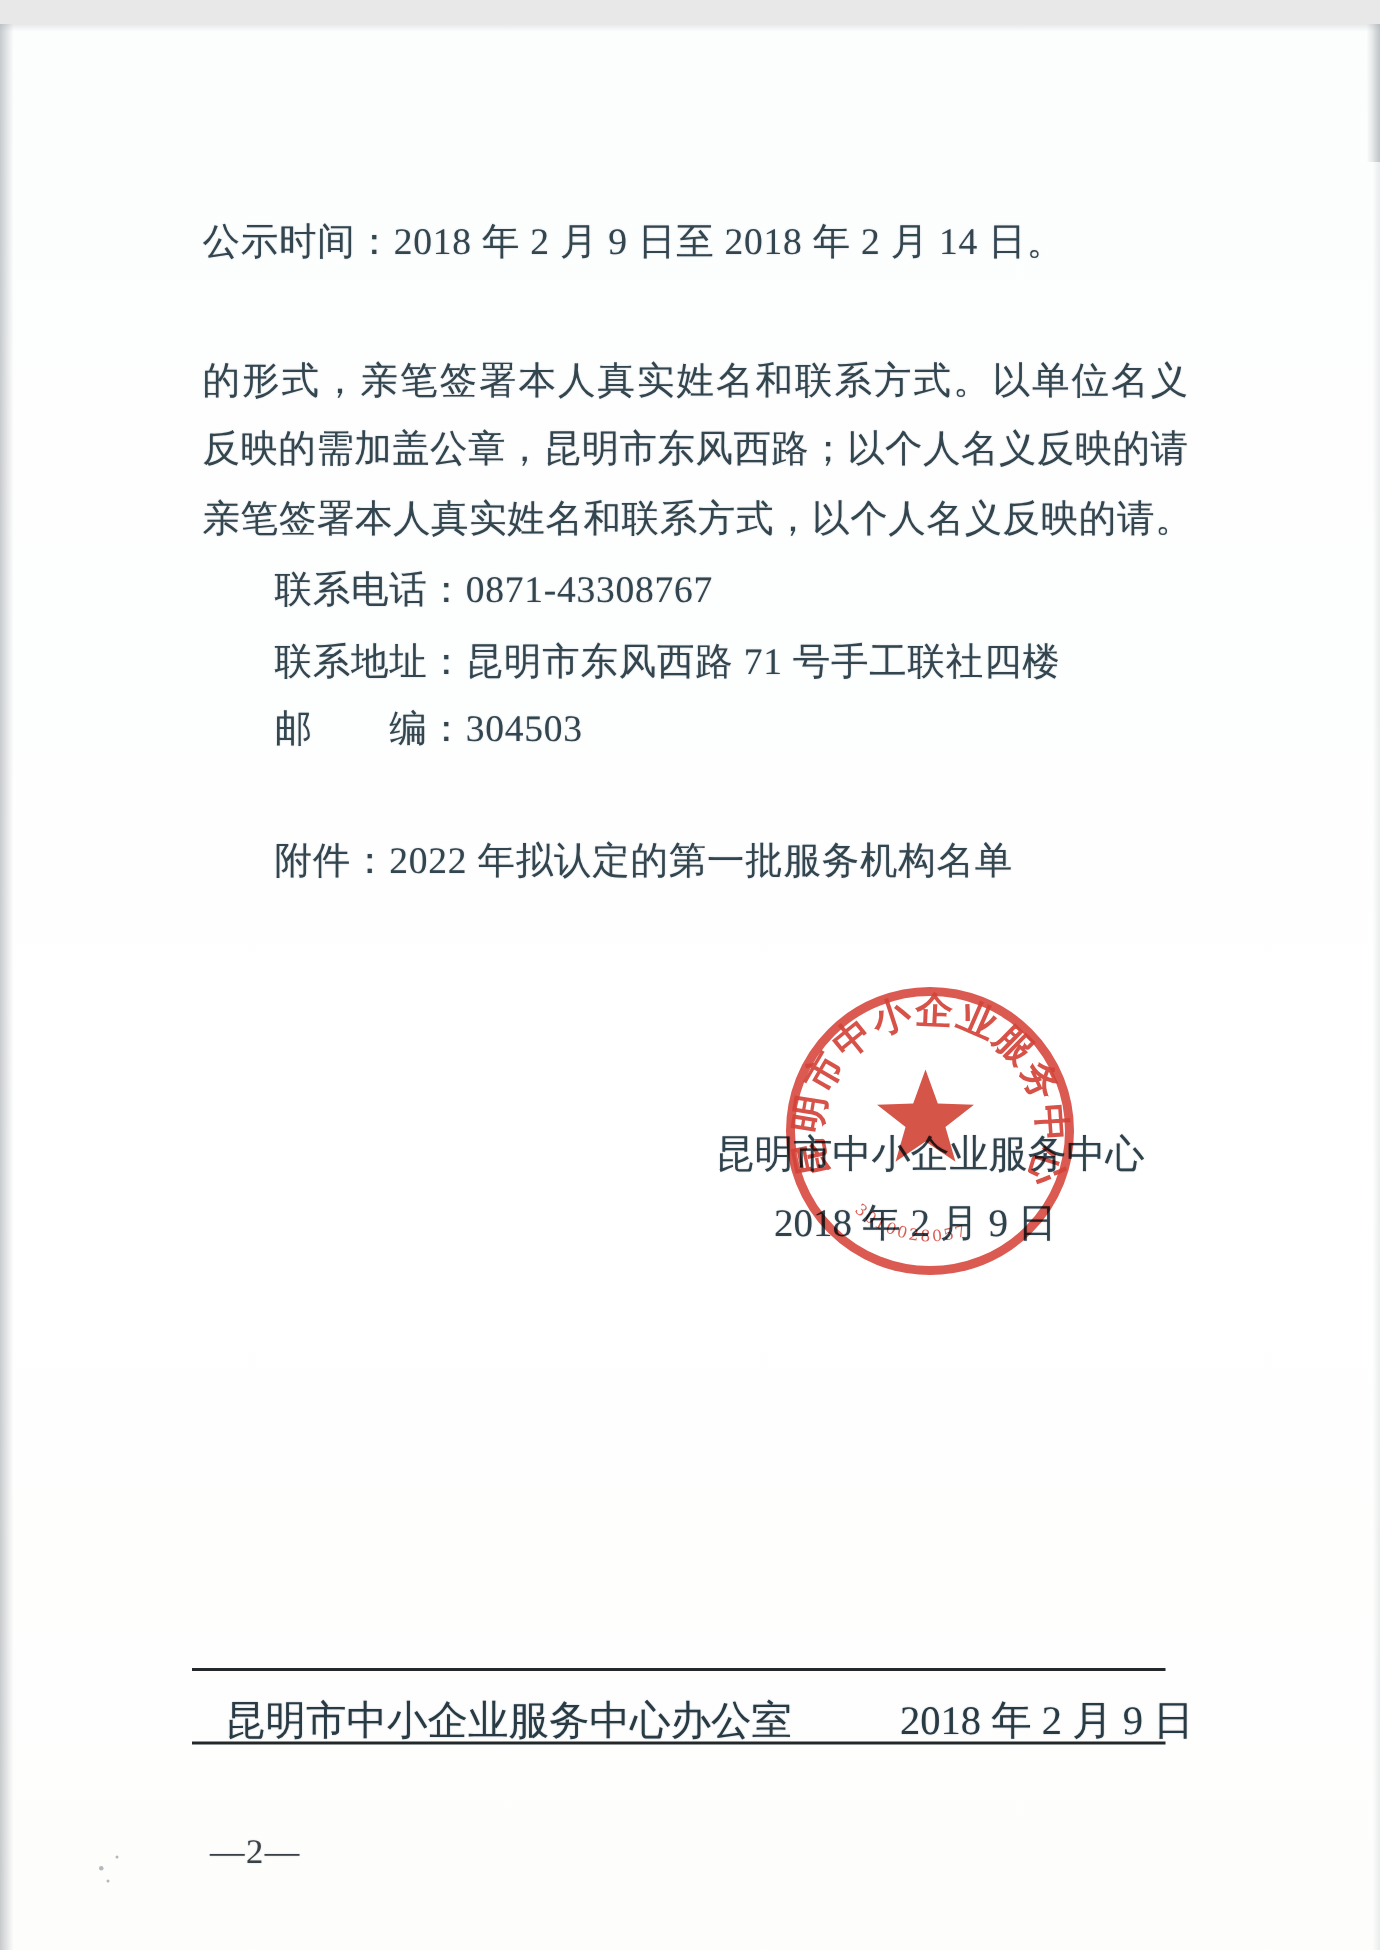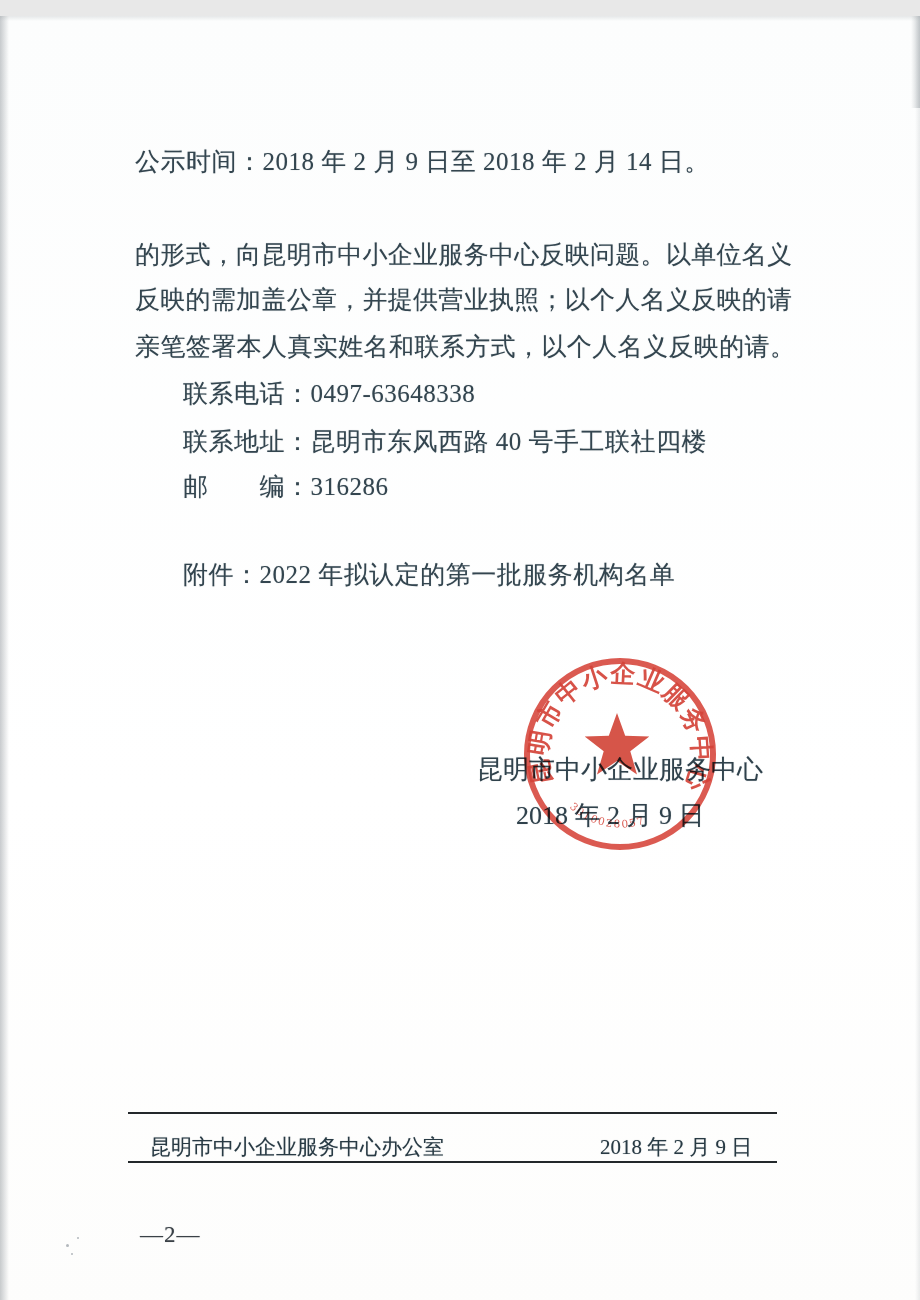--- a/index.html
+++ b/index.html
@@ -33,21 +33,21 @@
 
   .sig  {
     position:absolute; font-size:26px; line-height:34px; white-space:pre;
     color:#2f414b; text-shadow:0 0 1px rgba(50,70,82,.35);
   }
 
   
   .rule { position:absolute; left:128px; width:649px; height:2px; background:#23282b; }
   .r1 { top:1096px; } .r2 { top:1145px; }
   .fline {
-    position:absolute; top:1117px; font-size:21px; line-height:28px; white-space:pre;
+    position:absolute; top:1117px; font-size:27px; line-height:28px; white-space:pre;
     color:#283a44; text-shadow:0 0 1px rgba(40,60,70,.4);
   }
   .f-office { left:150px; }
   .f-date   { left:600px; }
 
   .pagenum {
     position:absolute; left:140px; top:1206px; font-size:23px;
     color:#3a4147; letter-spacing:1px; white-space:pre;
     text-shadow:0 0 1px rgba(58,65,71,.35);
   }
@@ -73,31 +73,31 @@
   <div class="edge-top"></div>
   <div class="edge-right"></div>
   <div class="corner-tr"></div>
   <div class="speck s1"></div>
   <div class="speck s2"></div>
   <div class="speck s3"></div>
 
   <div class="bline" style="left:135px; top:130px; width:620px;">公示时间：2018 年 2 月 9 日至 2018 年 2 月 14 日。</div>
 
 
-  <div class="bline just" style="left:135px; top:223px; width:657px;">的形式，向昆明市中小企业服务中心反映问题。以单位名义</div>
+  <div class="bline just" style="left:135px; top:223px; width:657px;">的形式，亲笔签署本人真实姓名和联系方式。以单位名义</div>
 
-  <div class="bline just" style="left:135px; top:268px; width:657px;">反映的需加盖公章，并提供营业执照；以个人名义反映的请</div>
+  <div class="bline just" style="left:135px; top:268px; width:657px;">反映的需加盖公章，昆明市东风西路；以个人名义反映的请</div>
 
   <div class="bline just" style="left:135px; top:315px; width:660px;">亲笔签署本人真实姓名和联系方式，以个人名义反映的请。</div>
 
-  <div class="bline" style="left:183px; top:362px;">联系电话：0497-63648338</div>
+  <div class="bline" style="left:183px; top:362px;">联系电话：0871-43308767</div>
 
-  <div class="bline" style="left:183px; top:410px;">联系地址：昆明市东风西路 40 号手工联社四楼</div>
+  <div class="bline" style="left:183px; top:410px;">联系地址：昆明市东风西路 71 号手工联社四楼</div>
 
-  <div class="bline" style="left:183px; top:455px;">邮　　编：316286</div>
+  <div class="bline" style="left:183px; top:455px;">邮　　编：304503</div>
 
   <div class="bline" style="left:183px; top:543px;">附件：2022 年拟认定的第一批服务机构名单</div>
 
   <div class="sig" style="left:477px; top:737px;">昆明市中小企业服务中心</div>
 
   <div class="sig" style="left:516px; top:783px;">2018 年 2 月 9 日</div>
 
   <div class="seal">
     <svg viewBox="0 0 200 200" width="200" height="200" xmlns="http://www.w3.org/2000/svg" xmlns:xlink="http://www.w3.org/1999/xlink">
       <defs>

